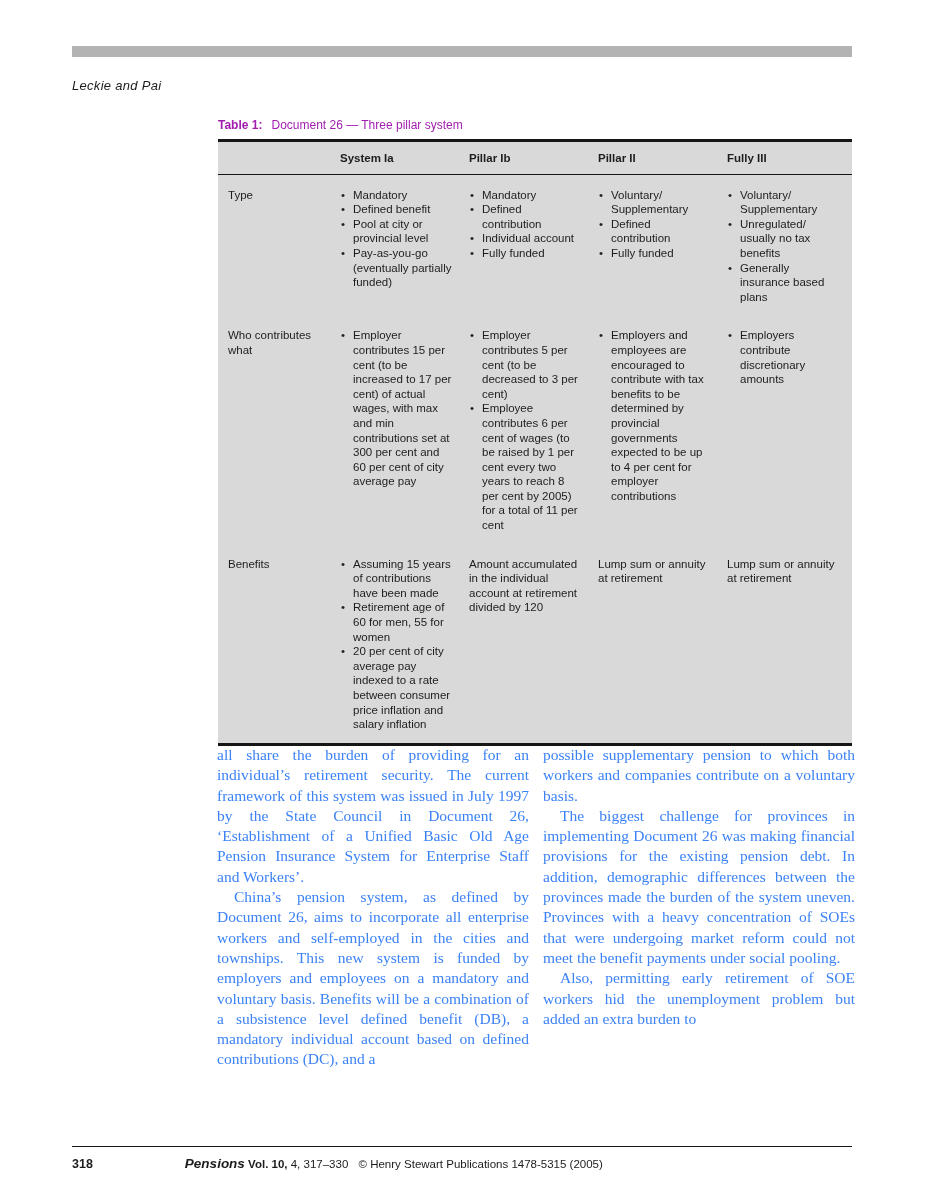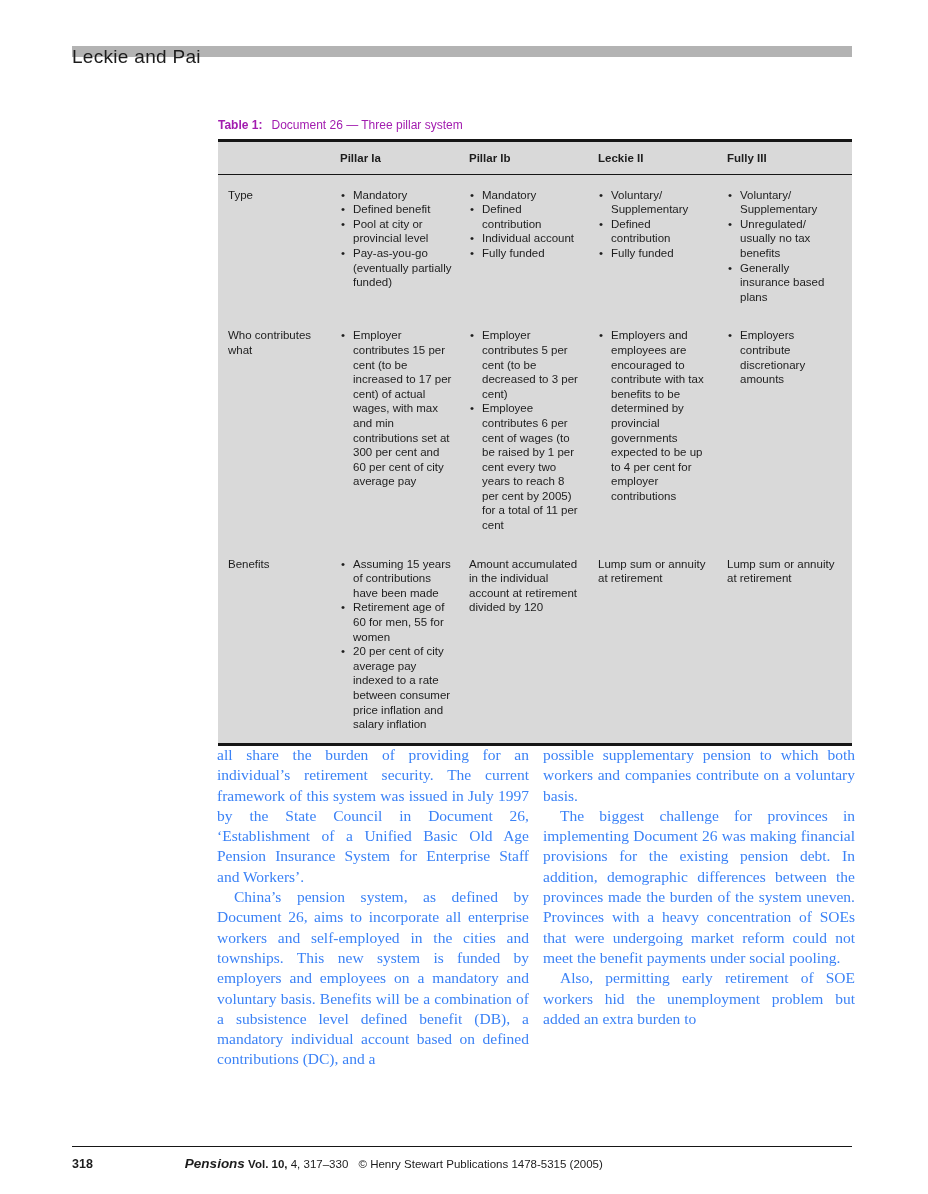--- a/index.html
+++ b/index.html
@@ -1,20 +1,20 @@
 <!DOCTYPE html>
 <html><head>
 <meta charset="utf-8">
 <style>
   html, body { margin:0; padding:0; }
   body { background:#ffffff; font-family:"Liberation Sans", sans-serif; }
   .page { position:relative; width:928px; height:1194px; background:#ffffff; overflow:hidden; color:#1c1c1c; }
 
   .top-bar { position:absolute; left:72px; top:46px; width:780px; height:11px; background:#b3b3b3; }
-  .running-head { position:absolute; left:72px; top:46px; font-size:19px; letter-spacing:.3px; color:#1c1c1c; }
+  .running-head { position:absolute; left:72px; top:78px; font-style:italic; font-size:13px; letter-spacing:.3px; color:#1c1c1c; }
 
   .caption { position:absolute; left:218px; top:118px; font-size:12px; color:#a21caf; }
   .caption .cap-label { font-weight:bold; margin-right:9px; }
 
   .pillar-table { position:absolute; left:218px; top:139px; width:634px; box-sizing:border-box;
                   background:#d9d9d9; border-top:3px solid #161616; border-bottom:3px solid #161616;
                   font-size:11.5px; line-height:14.6px; color:#1d1d1d; }
   .trow { display:grid; grid-template-columns:96px 1fr 1fr 1fr 1fr; column-gap:16px; padding:0 12px 0 10px; }
   .header-row { padding-top:9px; padding-bottom:8px; border-bottom:1.5px solid #161616; font-weight:bold; }
   .body-row { padding-top:13px; padding-bottom:11px; }
@@ -47,23 +47,23 @@
 
   <div class="running-head">Leckie and Pai</div>
 
   <div class="caption">
     <span class="cap-label">Table 1:</span><span>Document 26 — Three pillar system</span>
   </div>
 
   <div class="pillar-table">
     <div class="trow header-row">
       <div class="cell"></div>
-      <div class="cell">Pillar Ia</div>
+      <div class="cell">System Ia</div>
       <div class="cell">Pillar Ib</div>
-      <div class="cell">Leckie II</div>
+      <div class="cell">Pillar II</div>
       <div class="cell">Fully III</div>
     </div>
     <div id="table-body">
         <div class="trow body-row">
           <div class="cell">Type</div>
           <div class="cell">
             <div class="bullet">Mandatory</div>
             <div class="bullet">Defined benefit</div>
             <div class="bullet">Pool at city or provincial level</div>
             <div class="bullet">Pay-as-you-go (eventually partially funded)</div>

